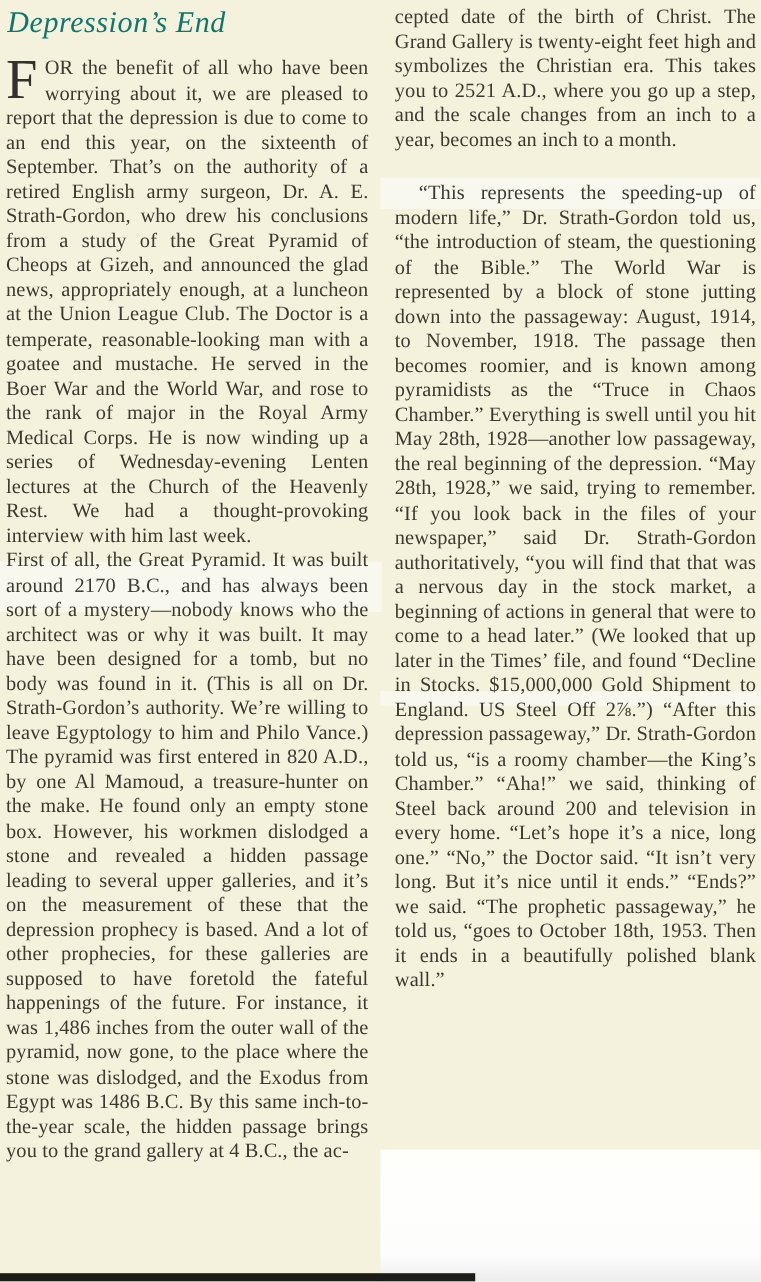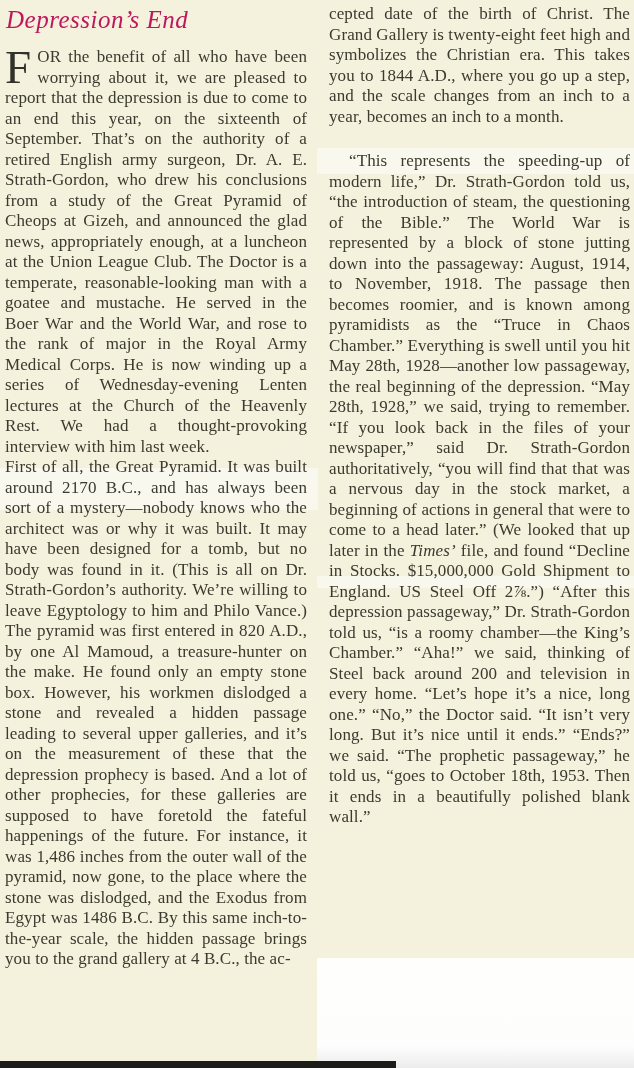--- a/index.html
+++ b/index.html
@@ -27,37 +27,37 @@
   }
   .scan-edge-bar {
     position: absolute; left: 0; top: 1061px; width: 396px; height: 7px;
     background: #1c1c1a; z-index: 2;
   }
   .col { position: absolute; top: 4px; z-index: 1; }
   .col-left  { left: 5px;   width: 302px; height: 1058px; overflow: hidden; }
   .col-right { left: 329px; width: 301px; height: 1058px; overflow: hidden; }
   h1.article-title {
     font-size: 25px; font-style: italic; font-weight: normal;
-    color: #be185d; margin: 2px 0 13px 1px; letter-spacing: 0.5px;
+    color: #0f766e; margin: 2px 0 13px 1px; letter-spacing: 0.5px;
   }
   p.body-text {
     font-size: 17px; line-height: 20.5px;
     text-align: justify; margin: 0;
     color: #3b3a2f; letter-spacing: 0.1px;
   }
   p.para-gap { }
   p.para-gap-large { margin-top: 24px; }
   p.para-indent { text-indent: 20px; }
   .dropcap {
     float: left;
     font-size: 47px; line-height: 37px;
     padding: 2px 6px 0 0;
     color: #32322a;
   }
-  .italic { font-style: italic; }
+  .italic { }
 </style>
 </head>
 <body>
 
 <div class="page">
 
   <div class="band band-left-mid"></div>
   <div class="band band-right-top"></div>
   <div class="band band-right-mid"></div>
   <div class="white-area"></div>
@@ -65,18 +65,18 @@
 
   <div class="col col-left">
     <h1 class="article-title">Depression’s End</h1>
 
     <p class="body-text"><span class="dropcap">F</span><span><span>OR the benefit of all who have been worrying about it, we are pleased to report that the depression is due to come to an end this year, on the sixteenth of September.  That’s on the authority of a retired English army surgeon, Dr. A. E. Strath-Gordon, who drew his conclusions from a study of the Great Pyramid of Cheops at Gizeh, and announced the glad news, appropriately enough, at a luncheon at the Union League Club.  The Doctor is a temperate, reasonable-looking man with a goatee and mustache.  He served in the Boer War and the World War, and rose to the rank of major in the Royal Army Medical Corps.  He is now winding up a series of Wednesday-evening Lenten lectures at the Church of the Heavenly Rest. We had a thought-provoking interview with him last week.</span></span></p>
 
     <p class="body-text para-gap"><span>First of all, the Great Pyramid.  It was built around 2170 B.C., and has always been sort of a mystery—nobody knows who the architect was or why it was built.  It may have been designed for a tomb, but no body was found in it. (This is all on Dr. Strath-Gordon’s authority. We’re willing to leave Egyptology to him and Philo Vance.)  The pyramid was first entered in 820 A.D., by one Al Mamoud, a treasure-hunter on the make. He found only an empty stone box. However, his workmen dislodged a stone and revealed a hidden passage leading to several upper galleries, and it’s on the measurement of these that the depression prophecy is based.  And a lot of other prophecies, for these galleries are supposed to have foretold the fateful happenings of the future.  For instance, it was 1,486 inches from the outer wall of the pyramid, now gone, to the place where the stone was dislodged, and the Exodus from Egypt was 1486 B.C.  By this same inch-to-the-year scale, the hidden passage brings you to the grand gallery at 4 B.C., the ac-</span></p>
   </div>
 
   <div class="col col-right">
-    <p class="body-text"><span>cepted date of the birth of Christ.  The Grand Gallery is twenty-eight feet high and symbolizes the Christian era.  This takes you to 1844 A.D., where you go up a step, and the scale changes from an inch to a year, becomes an inch to a month.</span></p>
+    <p class="body-text"><span>cepted date of the birth of Christ.  The Grand Gallery is twenty-eight feet high and symbolizes the Christian era.  This takes you to 2521 A.D., where you go up a step, and the scale changes from an inch to a year, becomes an inch to a month.</span></p>
 
     <p class="body-text para-gap-large para-indent"><span>“This represents the speeding-up of modern life,” Dr. Strath-Gordon told us, “the introduction of steam, the questioning of the Bible.”  The World War is represented by a block of stone jutting down into the passageway: August, 1914, to November, 1918. The passage then becomes roomier, and is known among pyramidists as the “Truce in Chaos Chamber.”  Everything is swell until you hit May 28th, 1928—another low passageway, the real beginning of the depression.  “May 28th, 1928,” we said, trying to remember.  “If you look back in the files of your newspaper,” said Dr. Strath-Gordon authoritatively, “you will find that that was a nervous day in the stock market, a beginning of actions in general that were to come to a head later.” (We looked that up later in the </span><span class="italic">Times’</span><span> file, and found “Decline in Stocks. $15,000,000 Gold Shipment to England.  US Steel Off 2⅞.”) “After this depression passageway,” Dr. Strath-Gordon told us, “is a roomy chamber—the King’s Chamber.”  “Aha!” we said, thinking of Steel back around 200 and television in every home.  “Let’s hope it’s a nice, long one.”  “No,” the Doctor said.  “It isn’t very long. But it’s nice until it ends.” “Ends?”  we said.  “The prophetic passageway,” he told us, “goes to October 18th, 1953.  Then it ends in a beautifully polished blank wall.”</span></p>
   </div>
 
 </div>
 
 </body></html>

